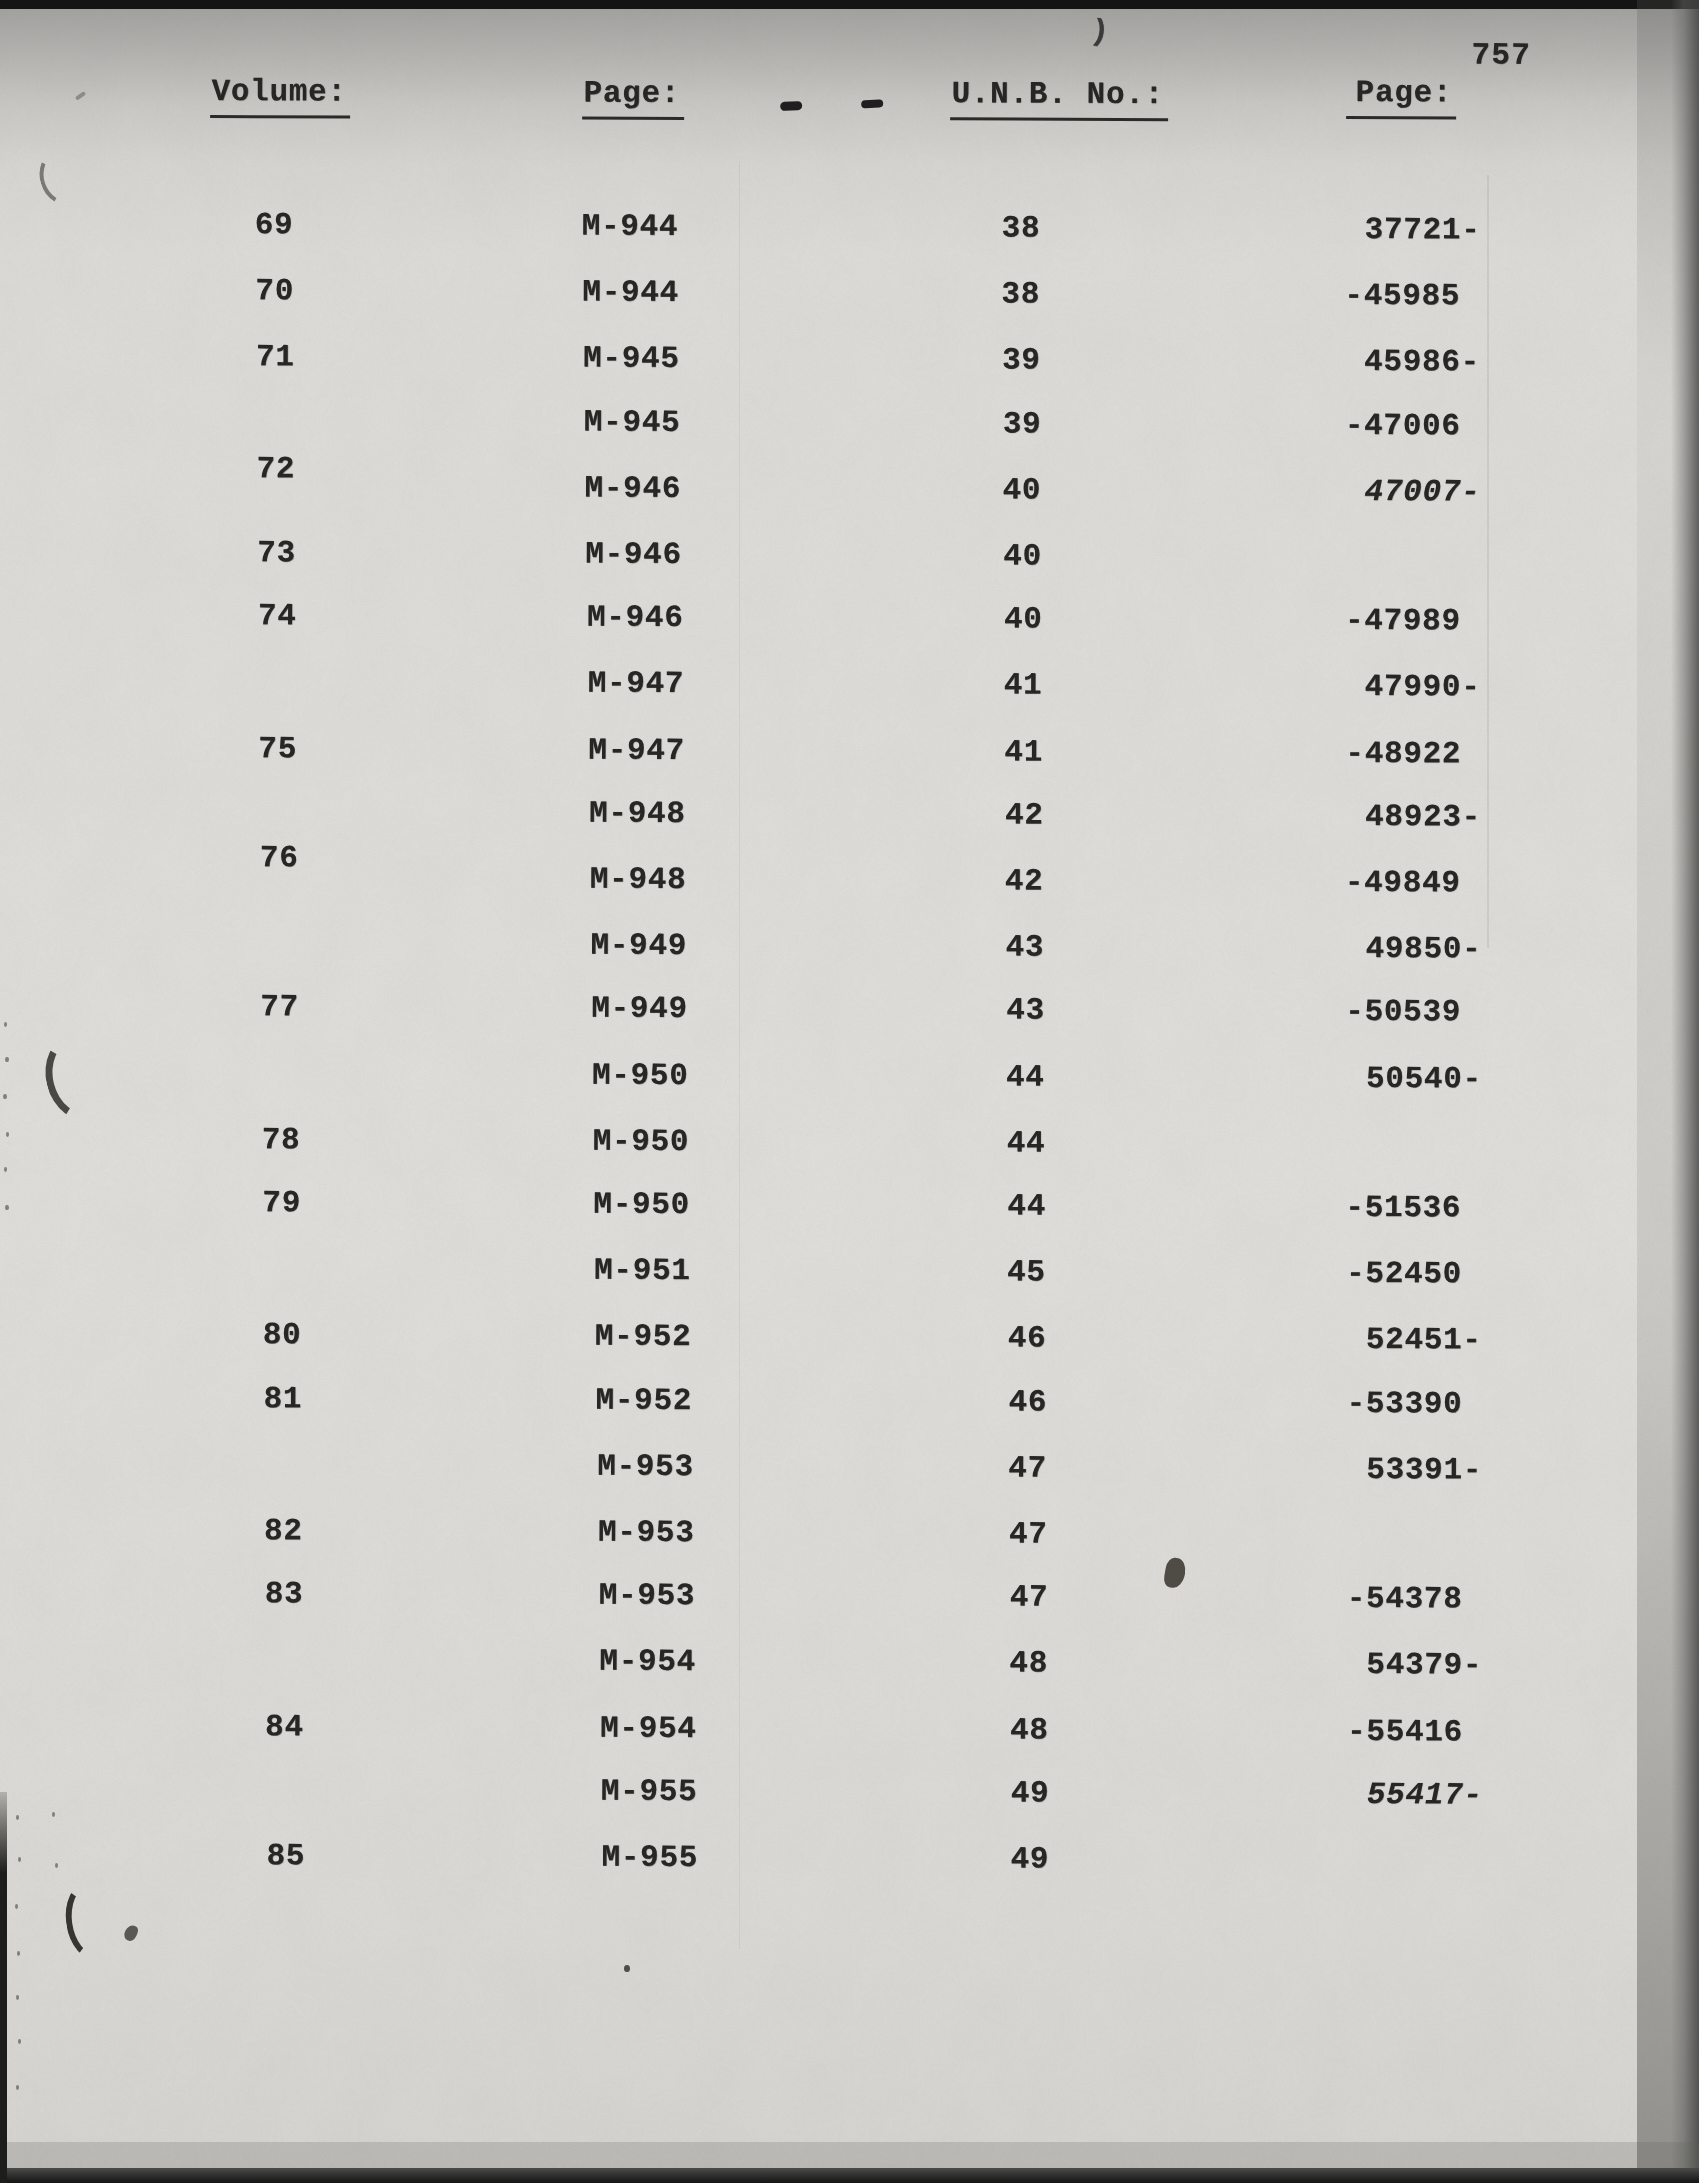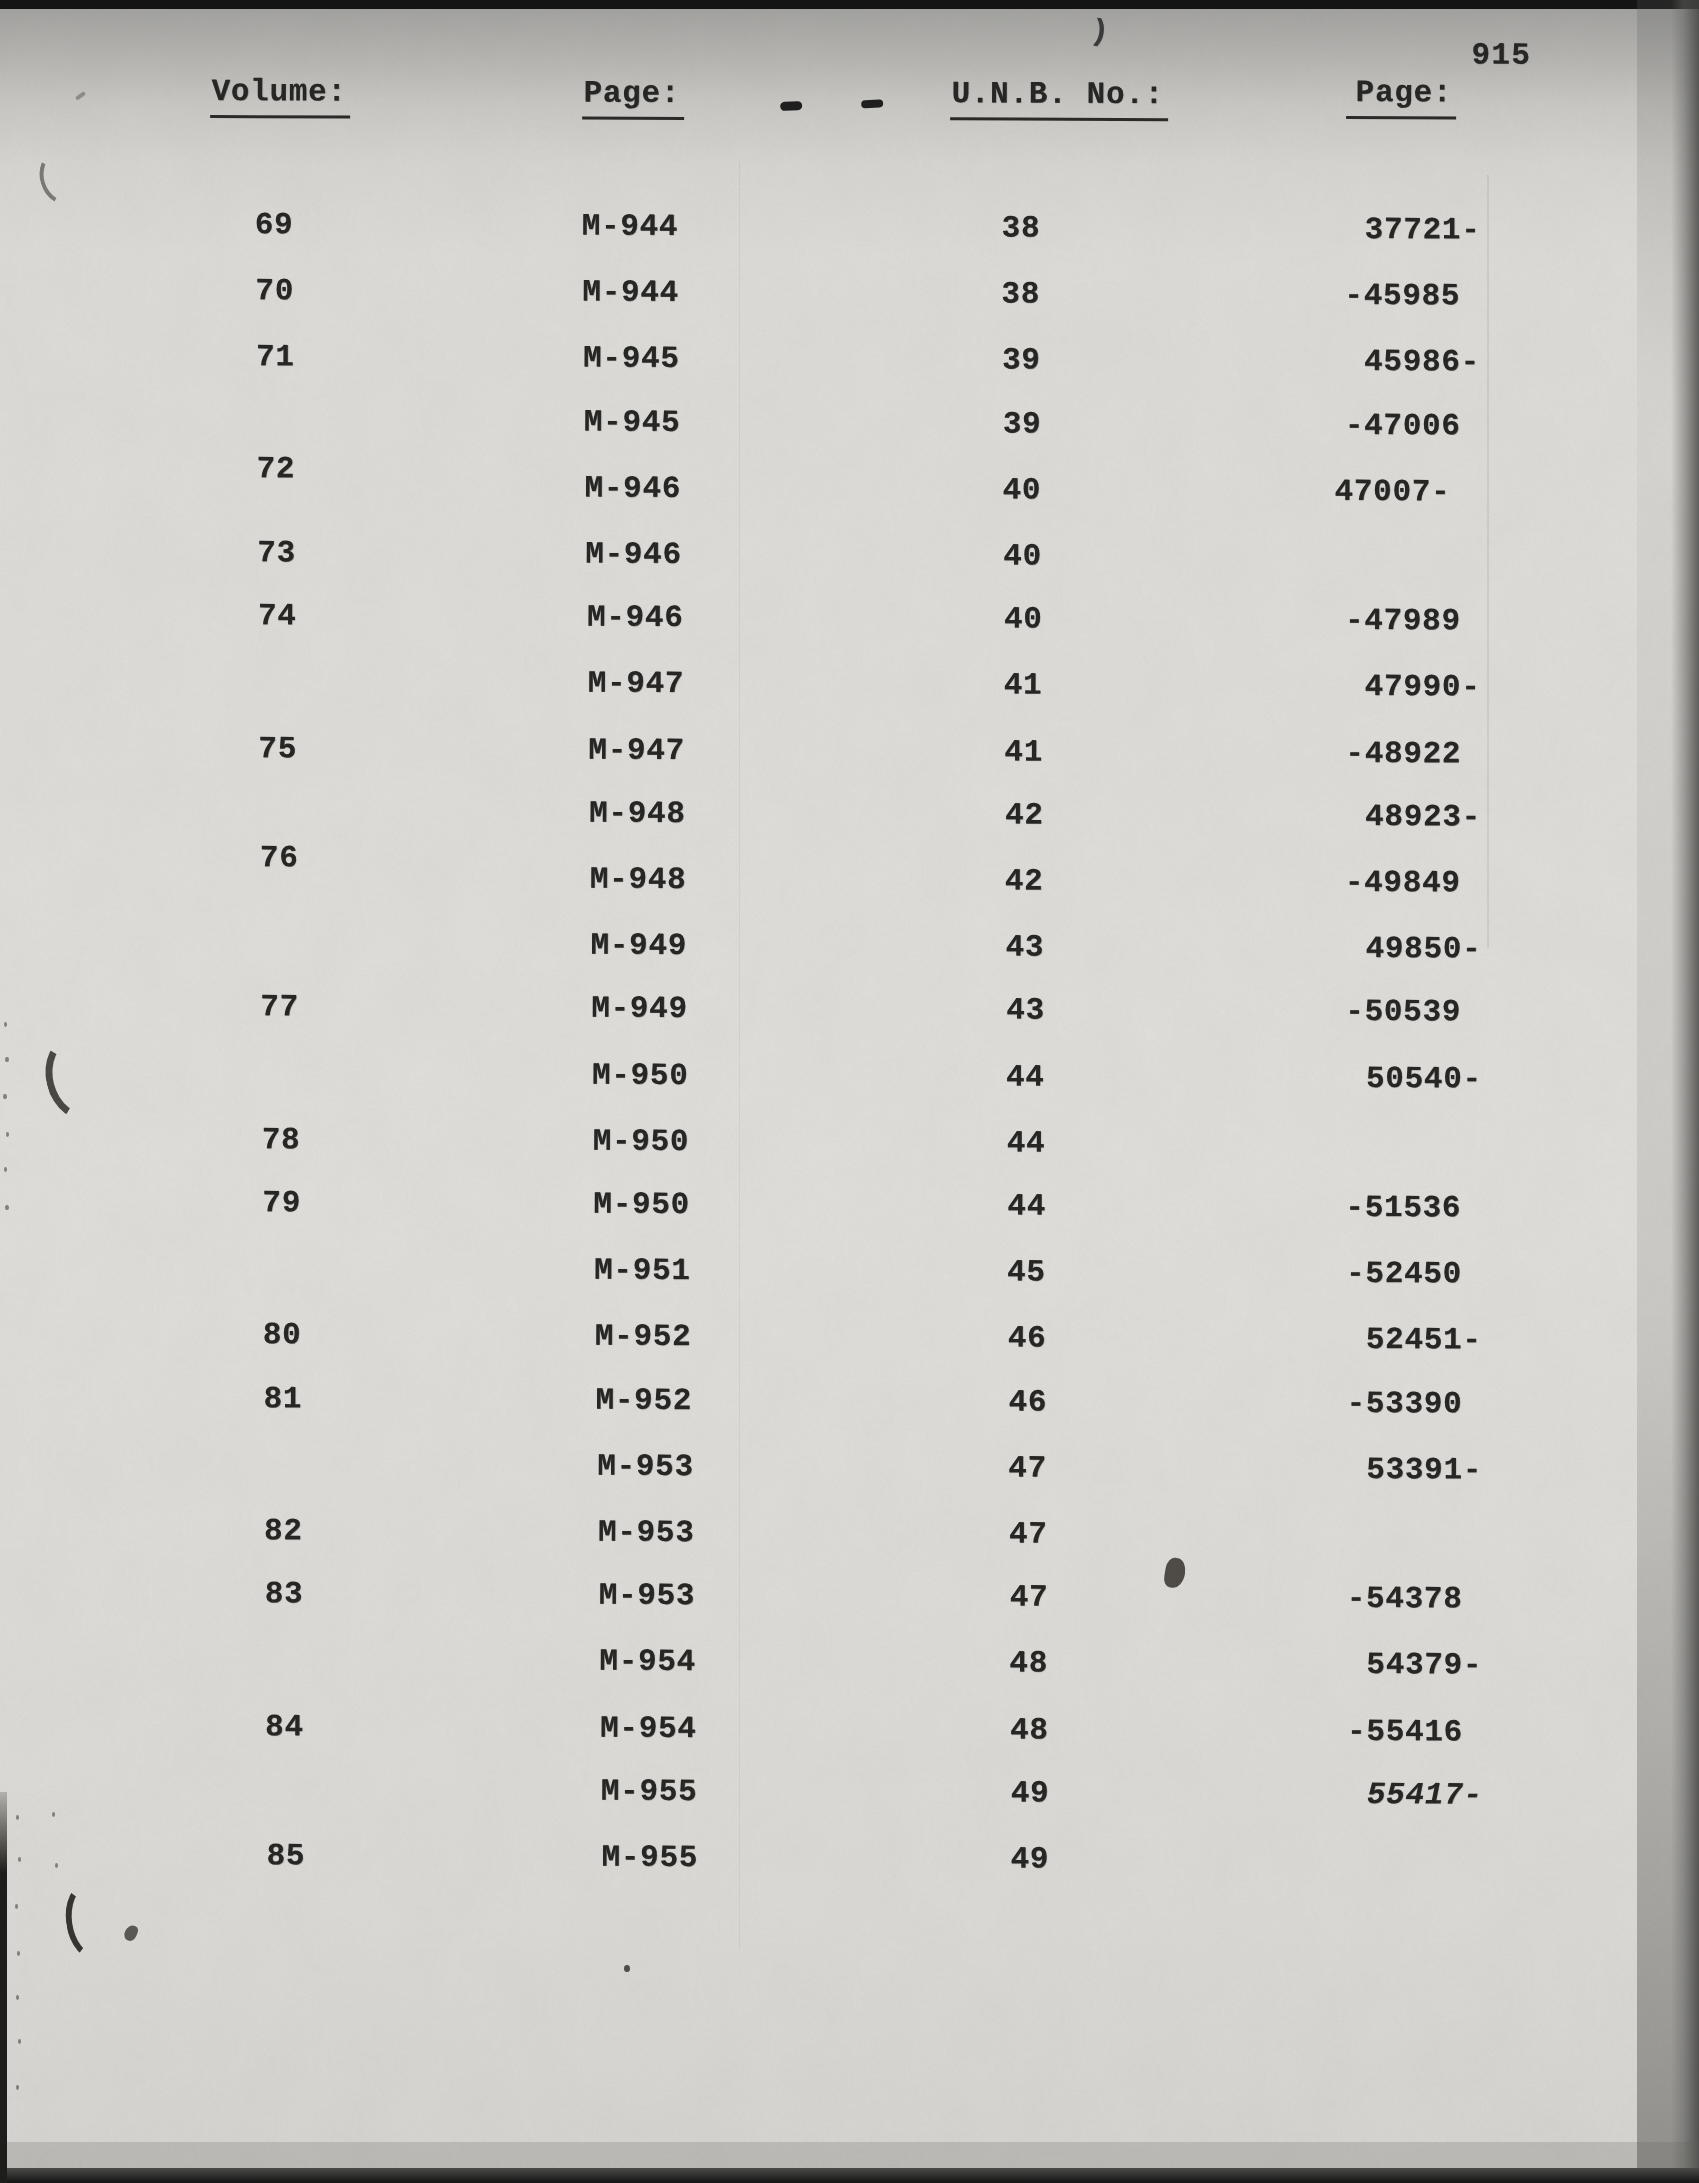--- a/index.html
+++ b/index.html
@@ -101,21 +101,21 @@
       <div class="abs edot" style="left: 17px; top: 1951px; width: 3.4px; height: 5.4px;"></div>
       <div class="abs edot" style="left: 15.5px; top: 1995px; width: 3.4px; height: 5.4px;"></div>
       <div class="abs edot" style="left: 18px; top: 2039px; width: 3.4px; height: 5.4px;"></div>
       <div class="abs edot" style="left: 16px; top: 2085px; width: 3.4px; height: 5.4px;"></div>
       <div class="abs edot" style="left: 52px; top: 1812px; width: 3.4px; height: 5.4px;"></div>
       <div class="abs edot" style="left: 55px; top: 1863px; width: 3.4px; height: 5.4px;"></div>
     </div>
 
   <div id="content">
 
-    <div id="page-number" class="ink" style="left:1471px;top:32px;">915</div>
+    <div id="page-number" class="ink" style="left:1471px;top:32px;">757</div>
 
     <div class="abs dash d1"></div>
     <div class="abs dash d2"></div>
     <div class="abs paren ink">)</div>
 
     <div class="hdr ink" style="left:210px;top:74px;">Volume:</div>
     <div class="hdr ink" style="left:582px;top:74px;">Page:</div>
     <div class="hdr ink" style="left:950px;top:73px;">U.N.B. No.:</div>
     <div class="hdr ink" style="left:1346px;top:70px;padding-left:9.4px;">Page:</div>
 
@@ -140,21 +140,21 @@
         </div>
         <div>
           <span class="cell ink" style="left: 258px; top: 403px; margin-top: 48px;">72</span>
           <span class="cell ink" style="left: 585px; top: 403px;">M-945</span>
           <span class="cell ink" style="left: 1004px; top: 403px;">39</span>
           <span class="cell ink" style="left: 1346px; top: 403px;">-47006</span>
         </div>
         <div>
           <span class="cell ink" style="left: 586px; top: 469px;">M-946</span>
           <span class="cell ink" style="left: 1004px; top: 469px;">40</span>
-          <span class="cell ink" style="left: 1336px; top: 469px;">47007-</span>
+          <span class="cell ink" style="left: 1366px; top: 469px; font-style: italic;">47007-</span>
         </div>
         <div>
           <span class="cell ink" style="left: 259px; top: 535px;">73</span>
           <span class="cell ink" style="left: 587px; top: 535px;">M-946</span>
           <span class="cell ink" style="left: 1005px; top: 535px;">40</span>
         </div>
         <div>
           <span class="cell ink" style="left: 260px; top: 598px;">74</span>
           <span class="cell ink" style="left: 589px; top: 598px;">M-946</span>
           <span class="cell ink" style="left: 1006px; top: 598px;">40</span>

